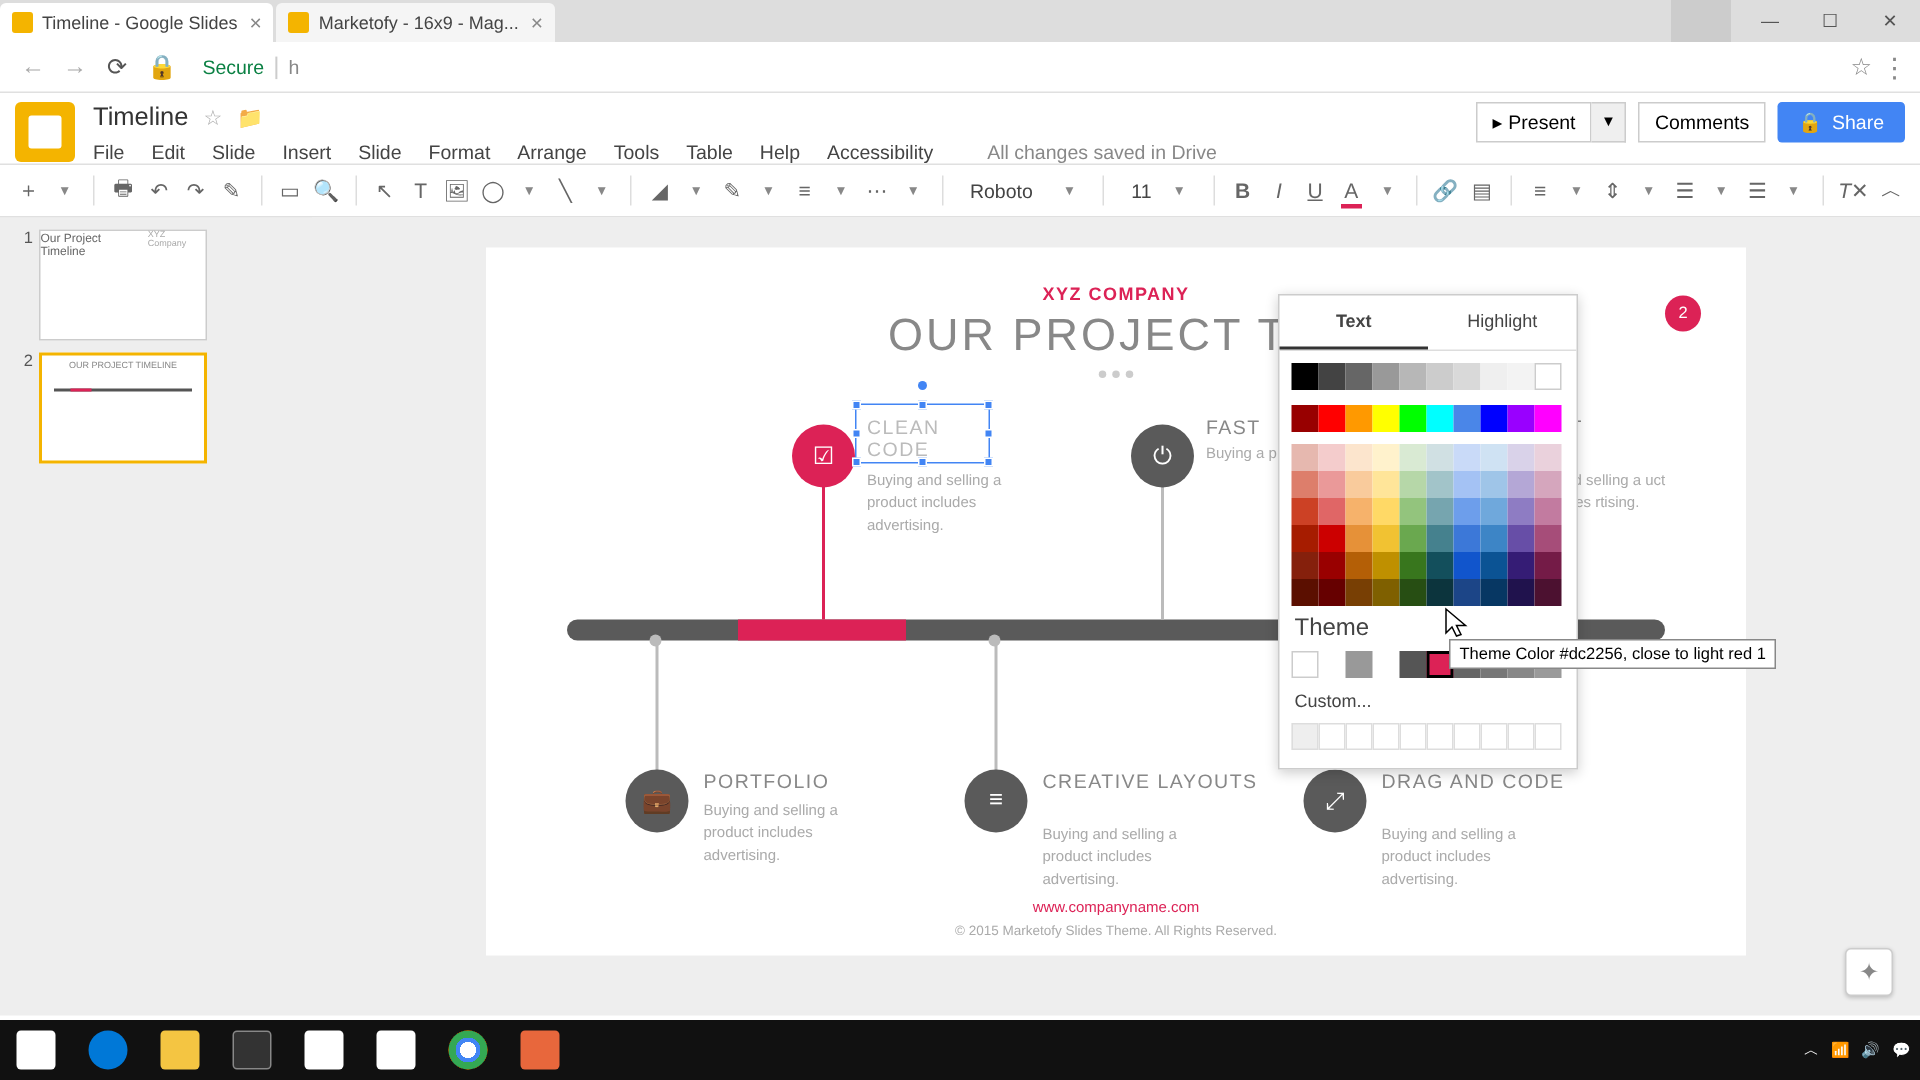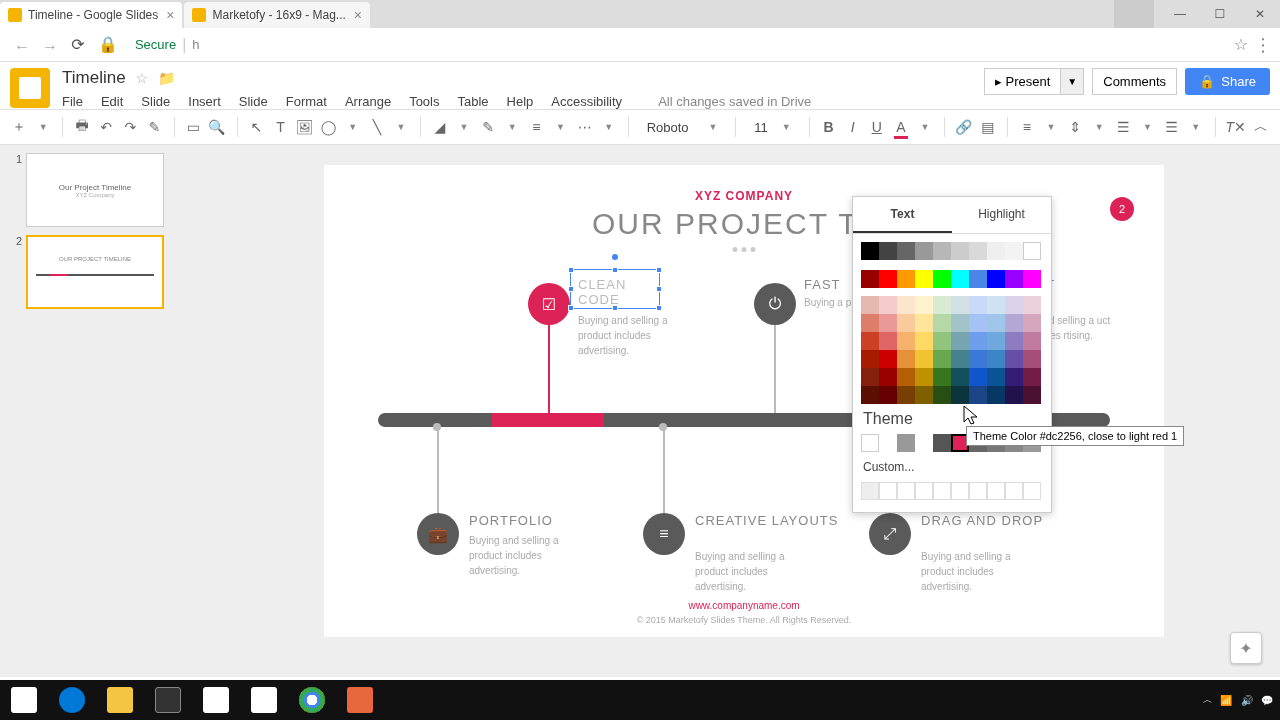--- a/index.html
+++ b/index.html
@@ -47,21 +47,21 @@
 .font-size { font-size: 13px; color: #444; padding: 0 8px; display: flex; align-items: center; gap: 14px; }
 .drop-arrow { font-size: 9px; color: #888; }
 .text-color-btn { position: relative; }
 .text-color-btn .underline-bar { position: absolute; bottom: 0; left: 2px; right: 2px; height: 3px; background: #dc2256; }
 
 
 .main { display: flex; height: calc(100% - 28px - 34px - 50px - 36px - 40px); }
 .slide-panel { width: 208px; background: #eee; padding: 8px; }
 .thumb-row { display: flex; margin-bottom: 8px; }
 .thumb-num { width: 18px; font-size: 11px; color: #555; text-align: right; padding-right: 4px; }
-.thumb { width: 138px; height: 74px; background: #fff; border: 1px solid #ccc; font-size: 7px; display: flex; flex-direction: column; align-items: center; justify-content: center; }
+.thumb { width: 112px; height: 74px; background: #fff; border: 1px solid #ccc; font-size: 7px; display: flex; flex-direction: row; justify-content: center; }
 .thumb.selected { border: 2px solid #f4b400; }
 .thumb2-content { width: 100%; padding: 4px; }
 
 .canvas-area { flex: 1; background: #eee; display: flex; justify-content: center; padding-top: 20px; position: relative; }
 .slide { width: 840px; height: 472px; background: #fff; position: relative; }
 
 
 .company { position: absolute; top: 24px; left: 50%; transform: translateX(-50%); font-size: 12px; font-weight: bold; color: #dc2256; letter-spacing: 1px; }
 .title { position: absolute; top: 42px; left: 50%; transform: translateX(-50%); font-size: 30px; color: #888; letter-spacing: 2px; }
 .dots { position: absolute; top: 82px; left: 50%; transform: translateX(-50%); display: flex; gap: 4px; }
@@ -321,21 +321,21 @@
 
       <div class="stem" style="left:339px;top:262px;height:90px"></div>
       <div class="tip" style="left:335px;top:258px"></div>
       <div class="node gray" style="left:319px;top:348px">≡</div>
       <div class="item-title" style="left:371px;top:348px">CREATIVE LAYOUTS</div>
       <div class="item-body" style="left:371px;top:384px">Buying and selling a product includes advertising.</div>
 
       <div class="stem" style="left:565px;top:262px;height:90px"></div>
       <div class="tip" style="left:561px;top:258px"></div>
       <div class="node gray" style="left:545px;top:348px">⤢</div>
-      <div class="item-title" style="left:597px;top:348px">DRAG AND DROP</div>
+      <div class="item-title" style="left:597px;top:348px">DRAG AND CODE</div>
       <div class="item-body" style="left:597px;top:384px">Buying and selling a product includes advertising.</div>
 
       <div class="footer-url">www.companyname.com</div>
       <div class="footer-copy">© 2015 Marketofy Slides Theme. All Rights Reserved.</div>
     </div>
   </div>
 </div>
 
 <div class="color-popup">
   <div class="cp-tabs">

